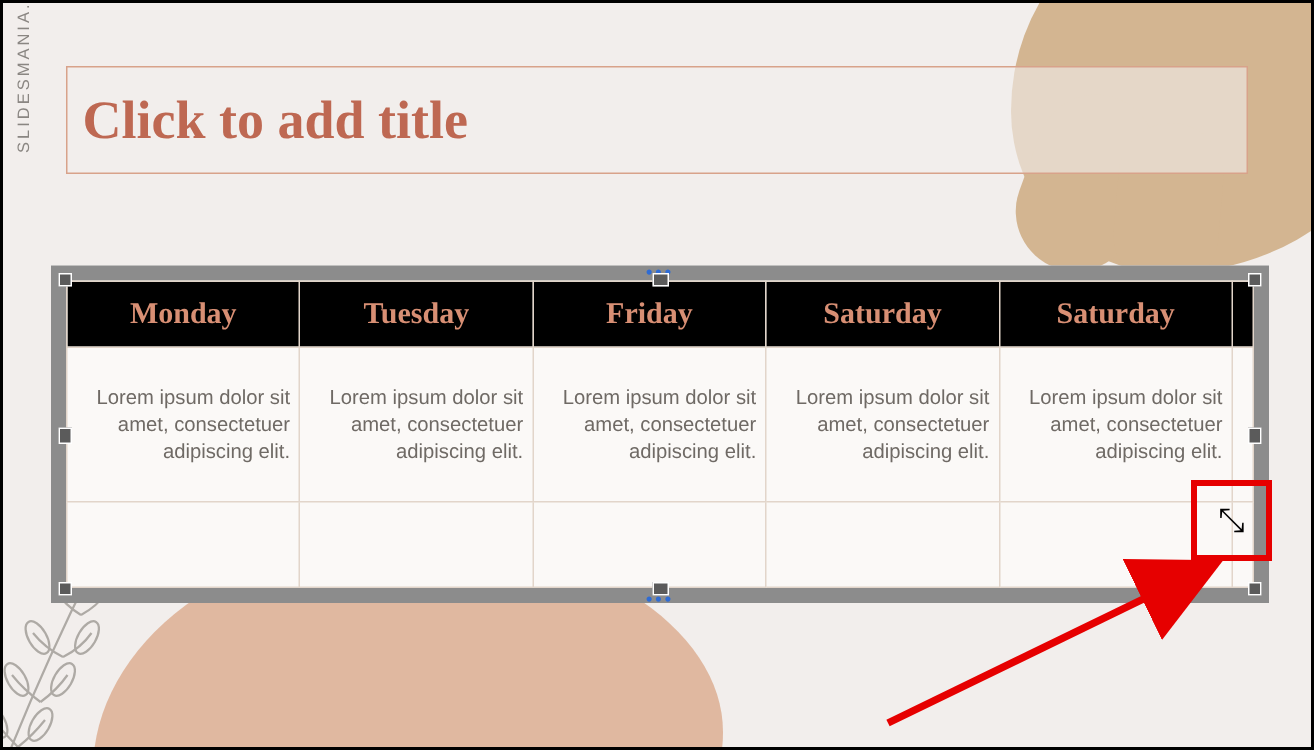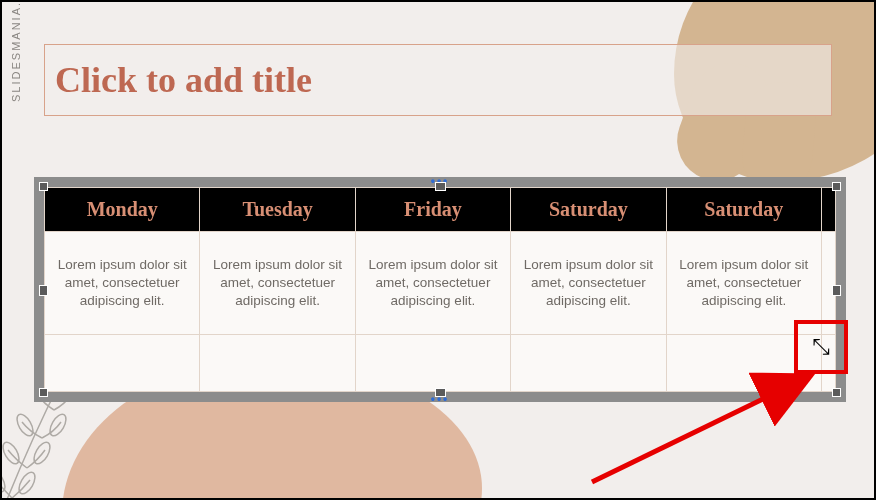--- a/index.html
+++ b/index.html
@@ -105,20 +105,21 @@
     font-weight: 700;
     font-size: 20px;
     height: 40px;
     background: #000000;
   }
   td.body {
     color: #6f6a65;
     height: 95px;
     font-size: 13.5px;
     line-height: 1.35;
+    text-align: right;
   }
   td.empty { height: 52px; }
   col.extra { width: 14px; }
   
   .handle {
     position: absolute;
     width: 9px; height: 9px;
     background: #5b5b5b;
     border: 1px solid #fff;
   }

